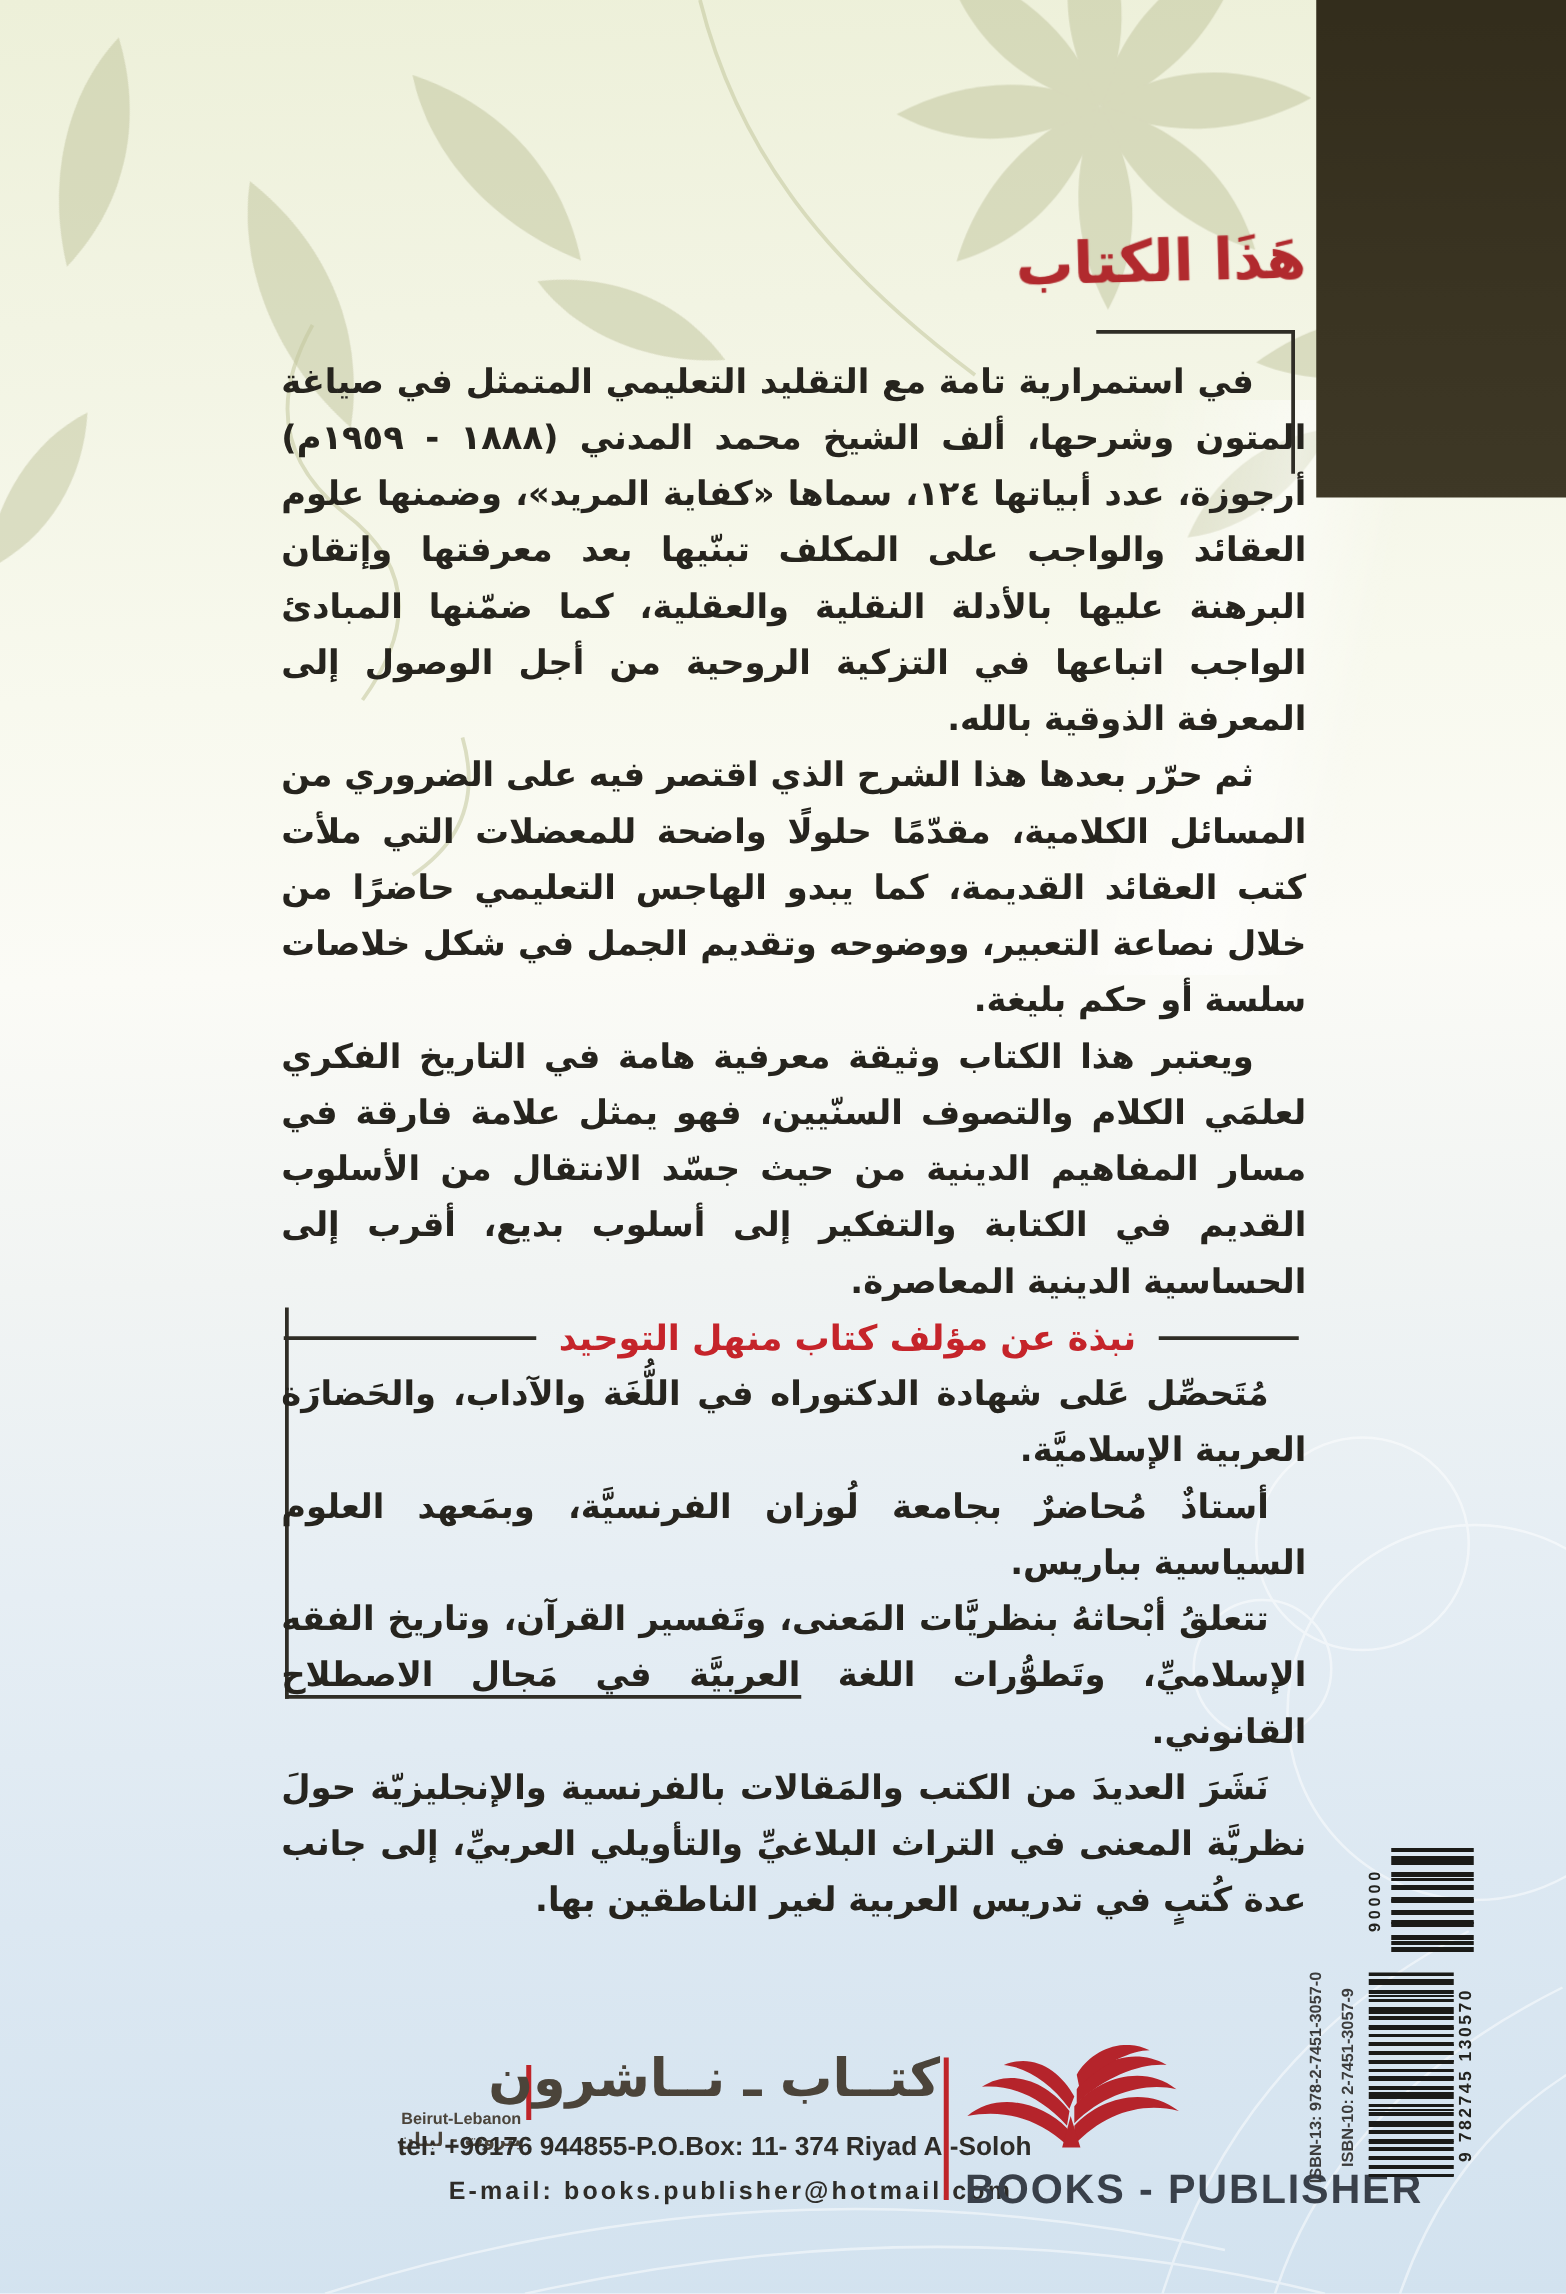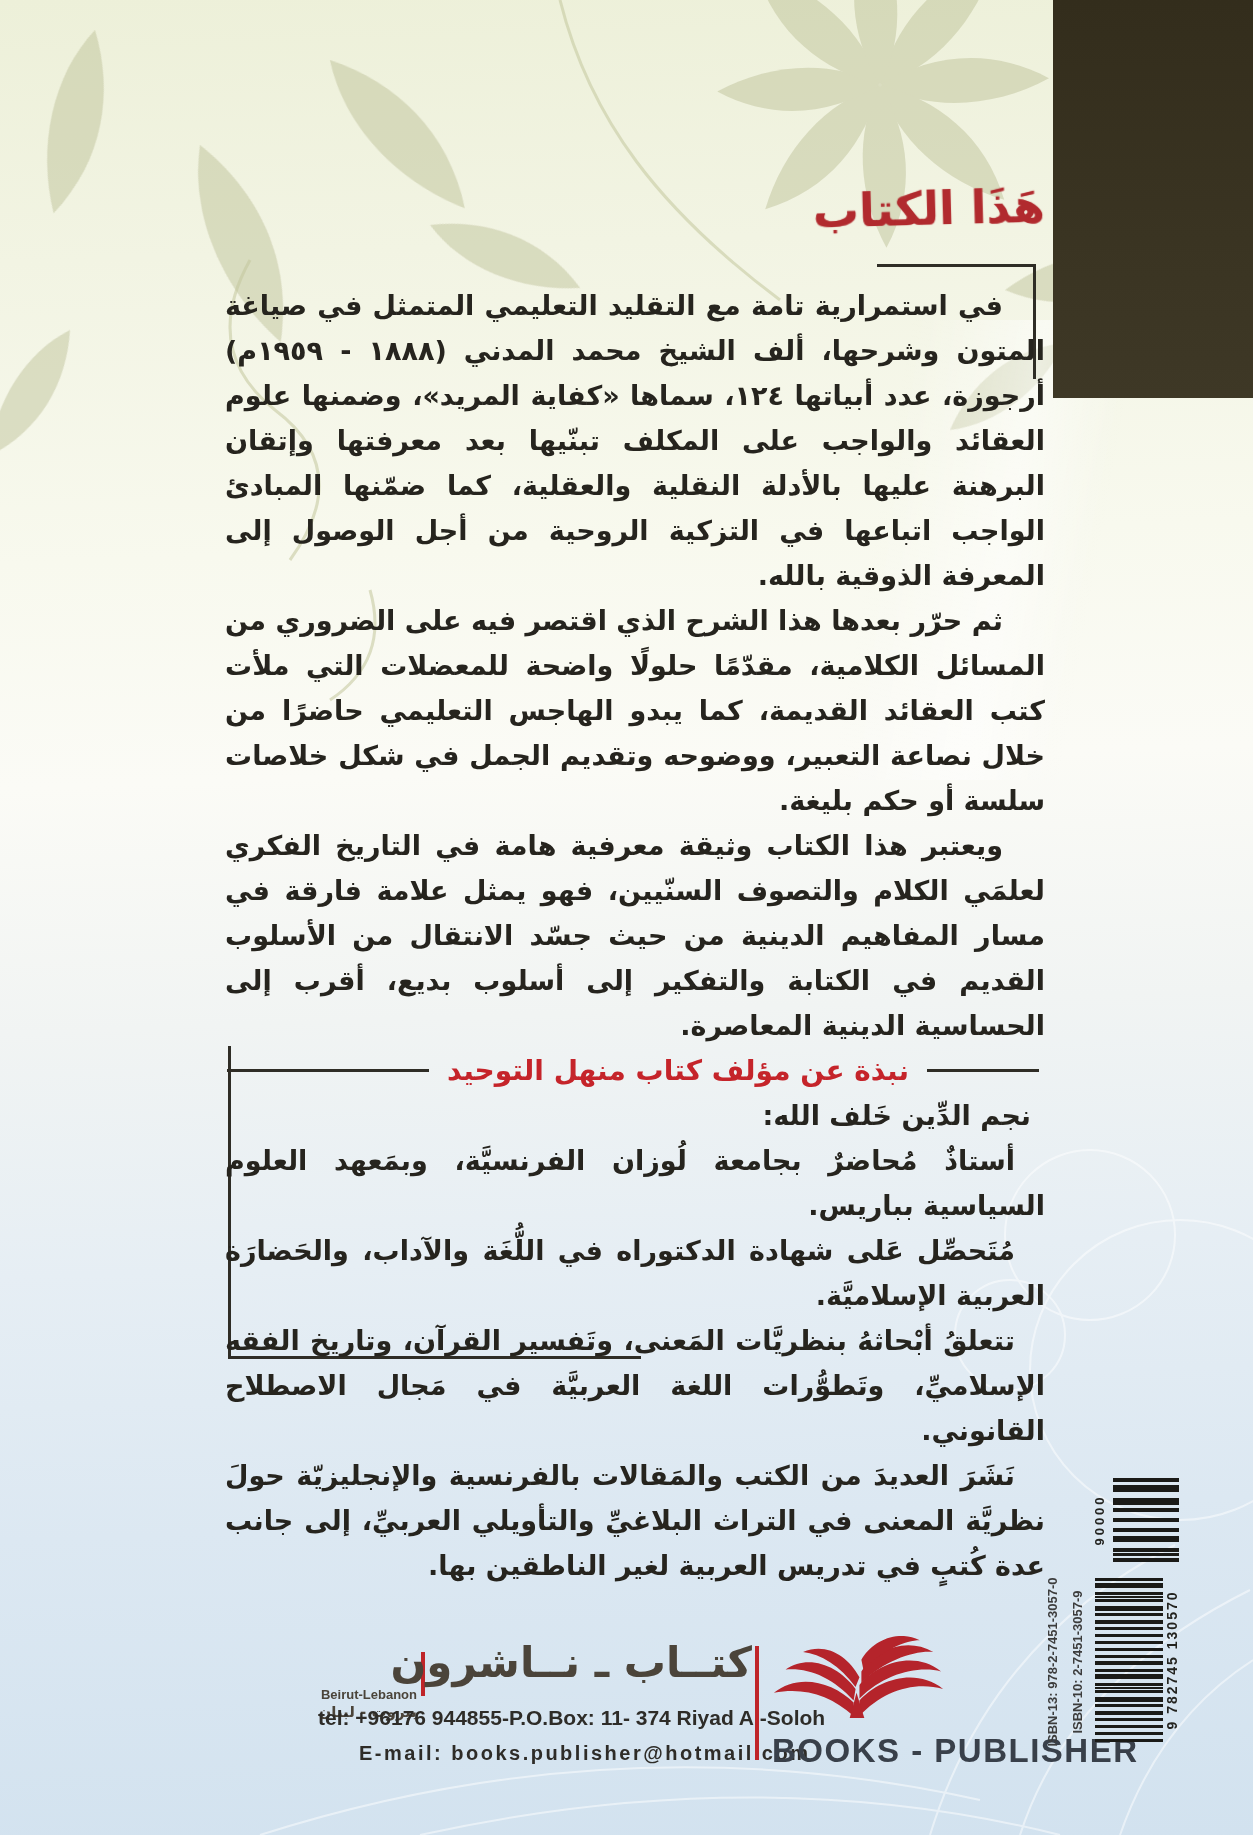--- a/index.html
+++ b/index.html
@@ -123,23 +123,22 @@
 
   <div class="text-block">
     <p class="para">في استمرارية تامة مع التقليد التعليمي المتمثل في صياغة المتون وشرحها، ألف الشيخ محمد المدني (١٨٨٨ - ١٩٥٩م) أرجوزة، عدد أبياتها ١٢٤، سماها «كفاية المريد»، وضمنها علوم العقائد والواجب على المكلف تبنّيها بعد معرفتها وإتقان البرهنة عليها بالأدلة النقلية والعقلية، كما ضمّنها المبادئ الواجب اتباعها في التزكية الروحية من أجل الوصول إلى المعرفة الذوقية بالله.</p>
     <p class="para">ثم حرّر بعدها هذا الشرح الذي اقتصر فيه على الضروري من المسائل الكلامية، مقدّمًا حلولًا واضحة للمعضلات التي ملأت كتب العقائد القديمة، كما يبدو الهاجس التعليمي حاضرًا من خلال نصاعة التعبير، ووضوحه وتقديم الجمل في شكل خلاصات سلسة أو حكم بليغة.</p>
     <p class="para">ويعتبر هذا الكتاب وثيقة معرفية هامة في التاريخ الفكري لعلمَي الكلام والتصوف السنّيين، فهو يمثل علامة فارقة في مسار المفاهيم الدينية من حيث جسّد الانتقال من الأسلوب القديم في الكتابة والتفكير إلى أسلوب بديع، أقرب إلى الحساسية الدينية المعاصرة.</p>
     <div class="heading-row">
       <span class="hline hline-left"></span>
       <span class="section-heading">نبذة عن مؤلف كتاب منهل التوحيد</span>
       <span class="hline hline-right"></span>
     </div>
-    <p class="author-name">نجم الدِّين خَلف الله:</p>
+    <p class="author-para">مُتَحصِّل عَلى شهادة الدكتوراه في اللُّغَة والآداب، والحَضارَة العربية الإسلاميَّة.</p>
     <p class="author-para">أستاذٌ مُحاضرٌ بجامعة لُوزان الفرنسيَّة، وبمَعهد العلوم السياسية بباريس.</p>
-    <p class="author-para">مُتَحصِّل عَلى شهادة الدكتوراه في اللُّغَة والآداب، والحَضارَة العربية الإسلاميَّة.</p>
     <p class="author-para">تتعلقُ أبْحاثهُ بنظريَّات المَعنى، وتَفسير القرآن، وتاريخ الفقه الإسلاميِّ، وتَطوُّرات اللغة العربيَّة في مَجال الاصطلاح القانوني.</p>
     <p class="author-para">نَشَرَ العديدَ من الكتب والمَقالات بالفرنسية والإنجليزيّة حولَ نظريَّة المعنى في التراث البلاغيِّ والتأويلي العربيِّ، إلى جانب عدة كُتبٍ في تدريس العربية لغير الناطقين بها.</p>
   </div>
 
   <div class="pub-loc">
     <div class="en">Beirut-Lebanon</div>
     <div class="ar">بيروت - لبنان</div>
   </div>
   <div class="pub-redbar"></div>
   <div class="pub-logo-ar">كتــاب ـ نــاشرون</div>

